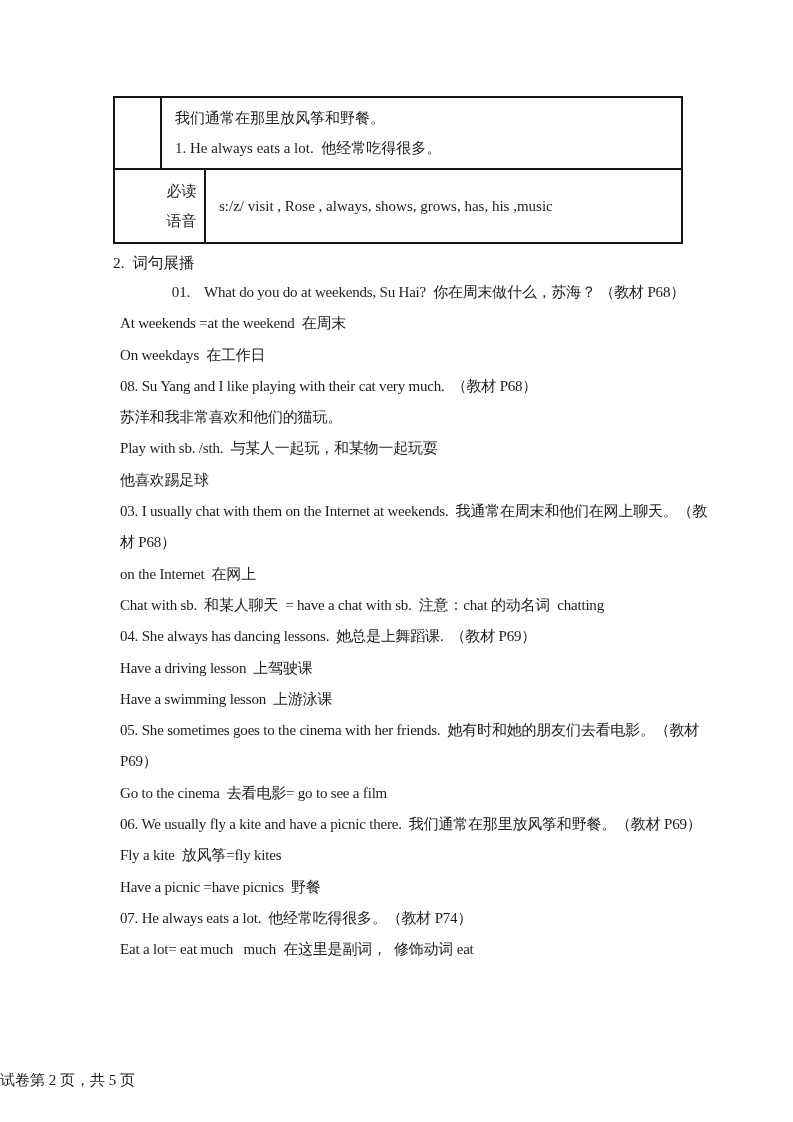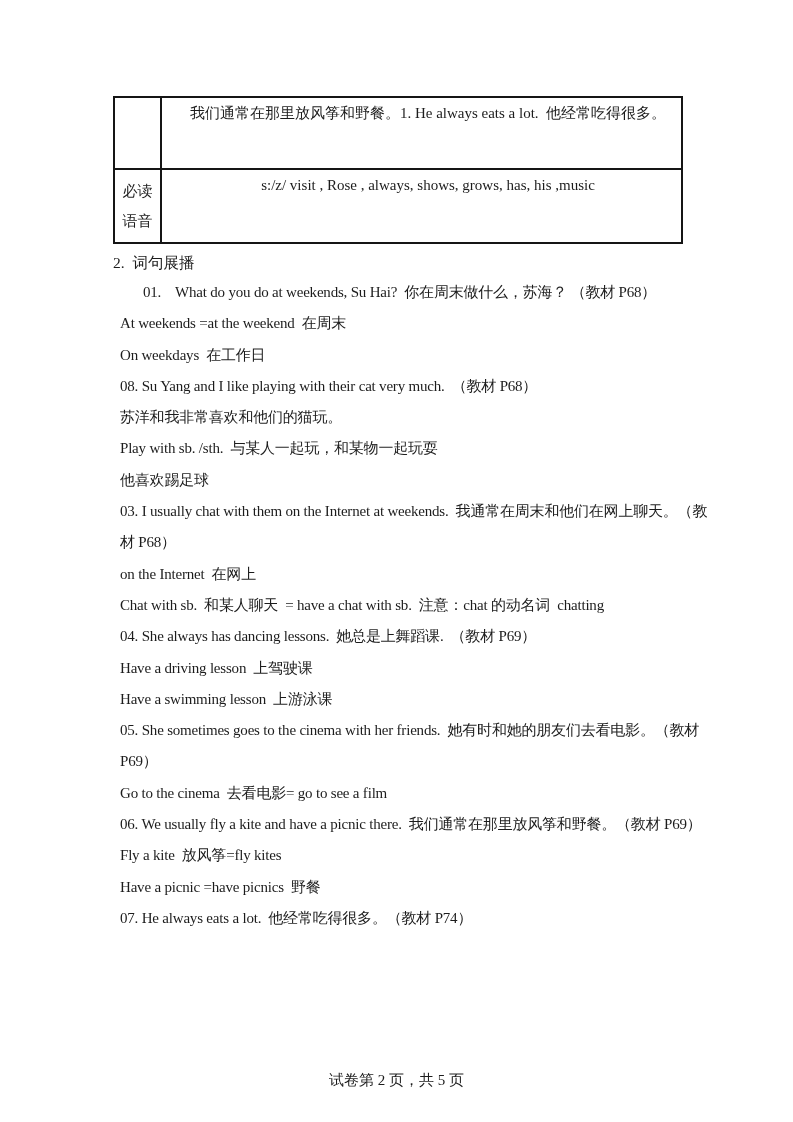--- a/index.html
+++ b/index.html
@@ -24,41 +24,40 @@
   
   .doc-table {
     position: absolute;
     left: 113px;
     top: 96px;
     width: 566px;
     border: 2px solid #151515;
     font-size: 15px;
   }
   .t-row { display: flex; }
-  .t-row + .t-row { border-top: 2px solid #151515; }
+  .t-row + .t-row { border-top: 2px solid #151515; padding-left: 44px; }
   .t-row-1 { height: 70px; }
   .t-row-2 { height: 72px; }
   .t-left {
     width: 45px;
     flex: none;
     border-right: 2px solid #151515;
     display: flex;
     flex-direction: column;
     justify-content: center;
     align-items: center;
   }
   .t-left .t-line { line-height: 30px; white-space: pre; }
   .t-right {
     flex: 1;
     padding-left: 13px;
     display: flex;
-    flex-direction: row;
+    flex-direction: column;
     justify-content: center;
     min-width: 0;
-    text-align: center;
   }
   .t-right .t-line { line-height: 30px; white-space: pre; }
 
   
   .section-title {
     position: absolute;
     left: 113px;
     top: 249px;
     width: 566px;
     text-align: left;
@@ -73,29 +72,29 @@
     left: 120px;
     top: 277px;
     width: 565px;
     font-size: 15px;
     letter-spacing: -0.2px;
   }
   .content .line {
     line-height: 31.3px;
     white-space: pre;
   }
-  .content .line.indent { padding-left: 23px; }
+  .content .line.indent { padding-left: 23px; text-align: right; }
 
   
   .footer {
     position: absolute;
     left: 0;
     top: 1068px;
     width: 793px;
-    text-align: center;
+    text-align: left;
     font-size: 15px;
     line-height: 24px;
     white-space: pre;
   }
 </style>
 </head>
 <body>
 
 <div class="page">
 
@@ -137,17 +136,18 @@
     <div class="line">04. She always has dancing lessons.  她总是上舞蹈课.  （教材 P69）</div>
     <div class="line">Have a driving lesson  上驾驶课</div>
     <div class="line">Have a swimming lesson  上游泳课</div>
     <div class="line">05. She sometimes goes to the cinema with her friends.  她有时和她的朋友们去看电影。（教材</div>
     <div class="line">P69）</div>
     <div class="line">Go to the cinema  去看电影= go to see a film</div>
     <div class="line">06. We usually fly a kite and have a picnic there.  我们通常在那里放风筝和野餐。（教材 P69）</div>
     <div class="line">Fly a kite  放风筝=fly kites</div>
     <div class="line">Have a picnic =have picnics  野餐</div>
     <div class="line">07. He always eats a lot.  他经常吃得很多。（教材 P74）</div>
+    <div class="line">Eat a lot= eat much   much  在这里是副词，  修饰动词 eat</div>
   </div>
 
   <div class="footer">试卷第 2 页，共 5 页</div>
 
 </div>
 
 </body></html>

